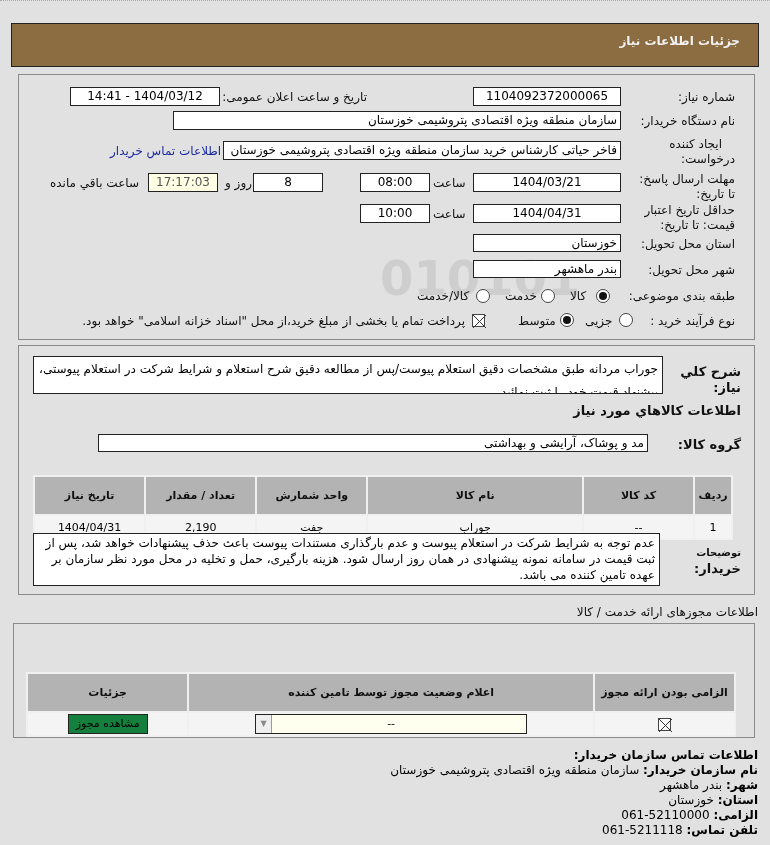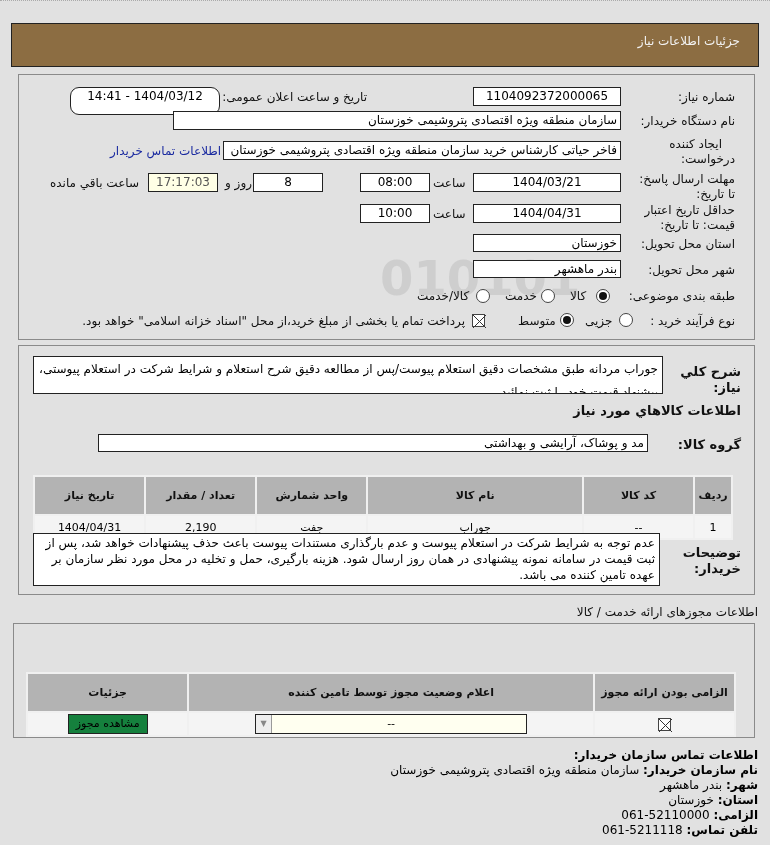--- a/index.html
+++ b/index.html
@@ -60,36 +60,36 @@
     border-right: 1px solid #999; background: #eee; font-size: 8px; color: #888; line-height: 18px; text-align: center;
   }
 </style>
 </head>
 <body>
 
 <div class="topline"></div>
 
 <div style="position:absolute;left:17px;top:23px;width:491px;height:36px;"></div>
 
-<div style="position:absolute;left:11px;top:23px;width:748px;height:44px;background:#8c6d42;border:1px solid #222;">
+<div style="position:absolute;left:11px;top:23px;width:748px;height:44px;background:#8c6d42;border:1px solid #222;font-weight:bold;">
   <span style="position:absolute;right:18px;top:10px;color:#f2f2f2;font-size:12px;">جزئیات اطلاعات نیاز</span>
 </div>
 
 <div class="panel" style="left:18px;top:74px;width:737px;height:266px;"></div>
 
 <div class="watermark" style="left:380px;top:250px;font-size:48px;">010101</div>
 <div class="watermark" style="left:230px;top:430px;font-size:32px;direction:ltr;">ParsNamadData</div>
 <div class="watermark" style="left:250px;top:475px;font-size:22px;font-style:italic;">مرکز فرآوری اطلاعات پارس نماد داده ها</div>
 <div class="watermark" style="left:250px;top:518px;font-size:18px;">پایگاه اطلاع رسانی مناقصه و مزایده</div>
 <div class="watermark" style="left:200px;top:555px;font-size:40px;">۰۲۱-۸۸۳۴۹۶۷۰-۵</div>
 
 <span class="lbl" style="right:35px;top:90px;">شماره نیاز:</span>
 <div class="field center" style="left:473px;top:87px;width:148px;height:19px;">1104092372000065</div>
 <span class="lbl" style="right:403px;top:90px;">تاریخ و ساعت اعلان عمومی:</span>
-<div class="field center" style="left:70px;top:87px;width:150px;height:28px;border-radius:9px;">1404/03/12 - 14:41</div>
+<div class="field center" style="left:70px;top:87px;width:150px;height:19px;">1404/03/12 - 14:41</div>
 
 <span class="lbl" style="right:35px;top:114px;">نام دستگاه خریدار:</span>
 <div class="field right" style="left:173px;top:111px;width:448px;height:19px;">سازمان منطقه ویژه اقتصادی پتروشیمی خوزستان</div>
 
 <span class="lbl" style="right:48px;top:137px;">ایجاد کننده</span>
 <span class="lbl" style="right:35px;top:152px;">درخواست:</span>
 <div class="field right" style="left:223px;top:141px;width:398px;height:19px;">فاخر حیاتی کارشناس خرید سازمان منطقه ویژه اقتصادی پتروشیمی خوزستان</div>
 <a class="lbl link" style="left:110px;top:144px;">اطلاعات تماس خریدار</a>
 
 <span class="lbl" style="right:35px;top:172px;">مهلت ارسال پاسخ:</span>
@@ -163,21 +163,21 @@
       <td>1</td>
       <td>--</td>
       <td>جوراب</td>
       <td>جفت</td>
       <td>2,190</td>
       <td>1404/04/31</td>
     </tr>
   </tbody>
 </table>
 
-<span class="lbl b" style="right:29px;top:545px;font-size:13px;">توضیحات</span>
+<span class="lbl b" style="right:29px;top:545px;font-size:10px;">توضیحات</span>
 <span class="lbl b" style="right:29px;top:561px;font-size:13px;">خریدار:</span>
 <div class="field" style="left:33px;top:533px;width:627px;height:53px;white-space:normal;line-height:16px;padding:1px 4px;text-align:right;background:#fff;">
   <span>عدم توجه به شرایط شرکت در استعلام پیوست و عدم بارگذاری مستندات پیوست باعث حذف پیشنهادات خواهد شد، پس از ثبت قیمت در سامانه نمونه پیشنهادی در همان روز ارسال شود. هزینه بارگیری، حمل و تخلیه در محل مورد نظر سازمان بر عهده تامین کننده می باشد.</span>
 </div>
 
 <span class="lbl" style="right:12px;top:605px;">اطلاعات مجوزهای ارائه خدمت / کالا</span>
 <div class="panel" style="left:13px;top:623px;width:742px;height:115px;"></div>
 <table class="grid" style="left:26px;top:672px;width:710px;">
   <thead>
     <tr>

